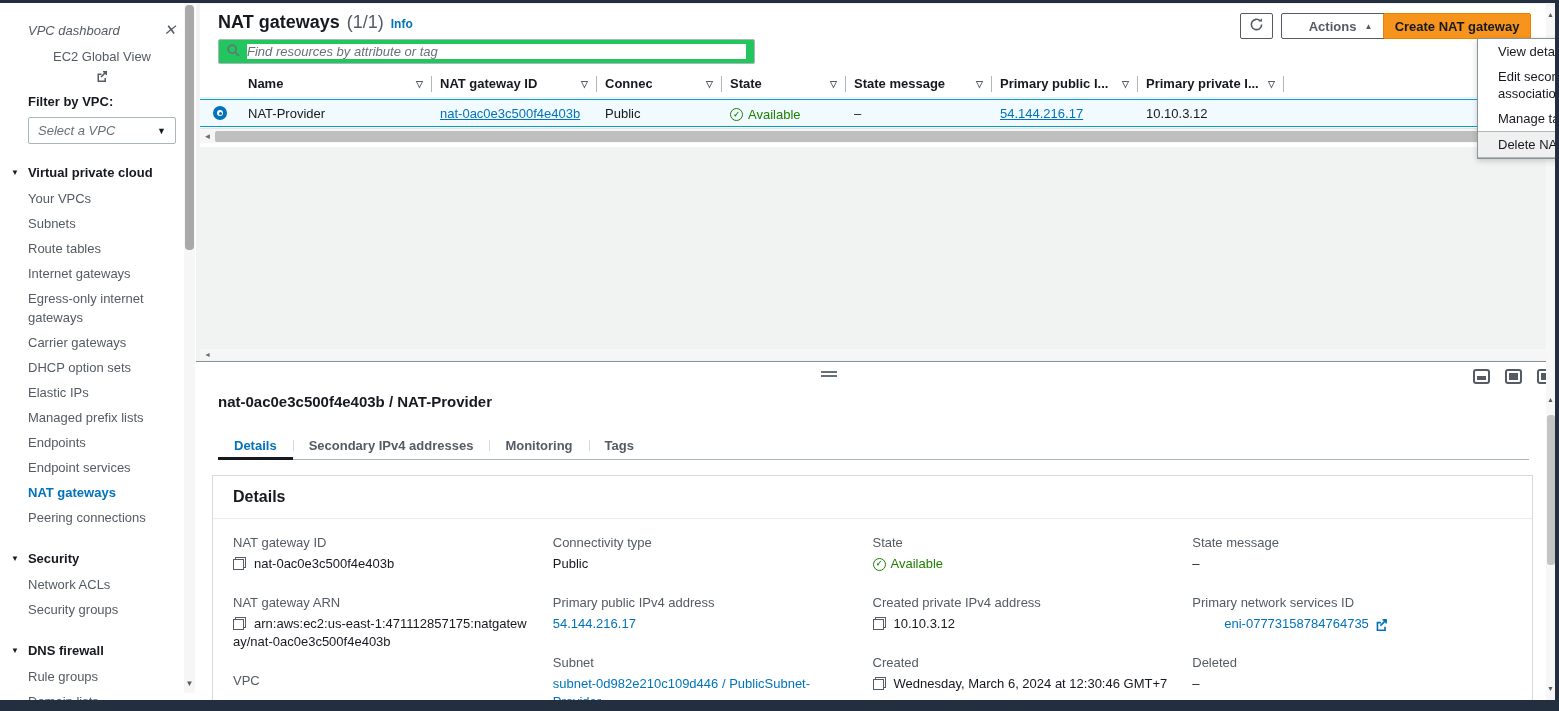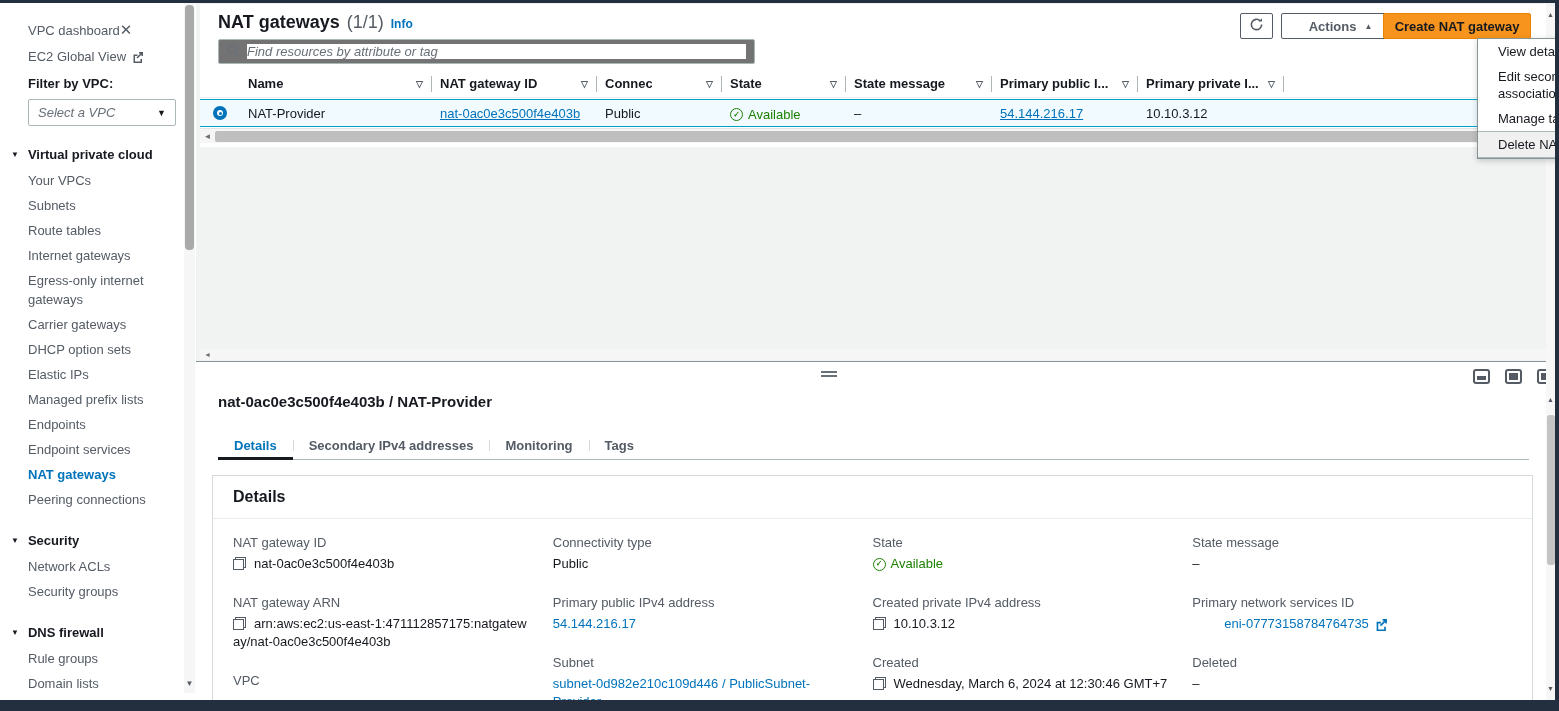--- a/index.html
+++ b/index.html
@@ -9,24 +9,24 @@
     font-size: 13px; color:#16191f; background:#f1f2f2; position:relative;
   }
   
   .top-edge { position:absolute; left:0; top:0; width:1559px; height:3px; background:#232f3e; z-index:60;}
   .right-edge { position:absolute; right:0; top:0; width:4px; height:711px; background:#232f3e; z-index:60;}
   .footer-bar { position:absolute; left:0; bottom:0; width:1559px; height:11px; background:#232f3e; z-index:60;}
 
   
   .sidebar { position:absolute; left:0; top:3px; width:196px; height:697px; background:#fff; z-index:5; }
   .sb-inner { padding:14px 0 0 0; }
-  .sb-row1 { display:flex; justify-content:flex-start; align-items:center; padding:4px 20px 0 28px; }
+  .sb-row1 { display:flex; justify-content:space-between; align-items:center; padding:4px 20px 0 28px;font-style:italic; }
   .sb-link { color:#545b64; text-decoration:none; cursor:pointer; }
   .close-x { color:#545b64; font-size:15px; cursor:pointer; }
-  .sb-row2 { padding:10px 20px 0 28px; display:flex; align-items:center; gap:6px; color:#545b64;}
+  .sb-row2 { padding:10px 20px 0 28px; display:flex; align-items:center; gap:6px; color:#545b64;flex-direction:column;}
   .sb-filter-label { padding:12px 20px 0 28px; font-weight:bold; color:#16191f;}
   .sb-select { margin:8px 20px 0 28px; width:148px; height:27px; border:1px solid #aab7b8; border-radius:2px;
     display:flex; align-items:center; justify-content:space-between; padding:0 9px; background:#fff; cursor:pointer;}
   .sb-select .ph { font-style:italic; color:#687078; }
   .caret-down { font-size:9px; color:#16191f; }
   .sb-group-header { display:flex; align-items:center; gap:9px; padding:0 0 0 11px; margin-top:21px;
     font-weight:bold; color:#16191f; cursor:pointer;}
   .sb-group-header .tri { font-size:8px; color:#16191f; }
   .sb-list { list-style:none; margin-top:6px; padding-left:28px; }
   .sb-list li { padding:3px 14px 3px 0; line-height:19px; color:#545b64; cursor:pointer; }
@@ -39,21 +39,21 @@
 
   
   .main { position:absolute; left:196px; top:3px; right:4px; height:697px; background:#f1f2f2; }
 
   .table-card { position:absolute; left:4px; top:1px; width:1346px; height:143px; background:#fff; }
   .tc-header { position:absolute; left:18px; top:8px; display:flex; align-items:baseline; gap:7px; }
   .page-title { font-size:18px; font-weight:bold; color:#16191f; }
   .page-count { font-size:18px; color:#545b64; font-weight:normal; }
   .info-link { font-size:12px; color:#0073bb; font-weight:bold; cursor:pointer; }
   .search-box { position:absolute; left:18px; top:35px; width:537px; height:25px; border:1px solid #aab7b8;
-    border-radius:2px; display:flex; align-items:center; padding:0 8px; gap:7px; background:#737373;}
+    border-radius:2px; display:flex; align-items:center; padding:0 8px; gap:7px; background:#22c55e;}
   .search-box input { border:none; outline:none; flex:1; font-family:inherit; font-size:13px; font-style:italic; color:#16191f;}
   .search-box input::placeholder { color:#687078; font-style:italic; }
 
   .btn { position:absolute; top:9px; height:26px; border:1px solid #545b64; border-radius:2px; background:#fff;
     display:flex; align-items:center; justify-content:center; font-weight:bold; color:#545b64; cursor:pointer; font-size:13px;}
   .btn-refresh { left:1040px; width:33px; }
   .btn-actions { left:1081px; width:119px; gap:8px; }
   .btn-actions .caret-up { font-size:8px; }
   .btn-create { left:1183px; width:148px; background:#f7941d; border:1px solid #eb8300; color:#16191f; }
 

